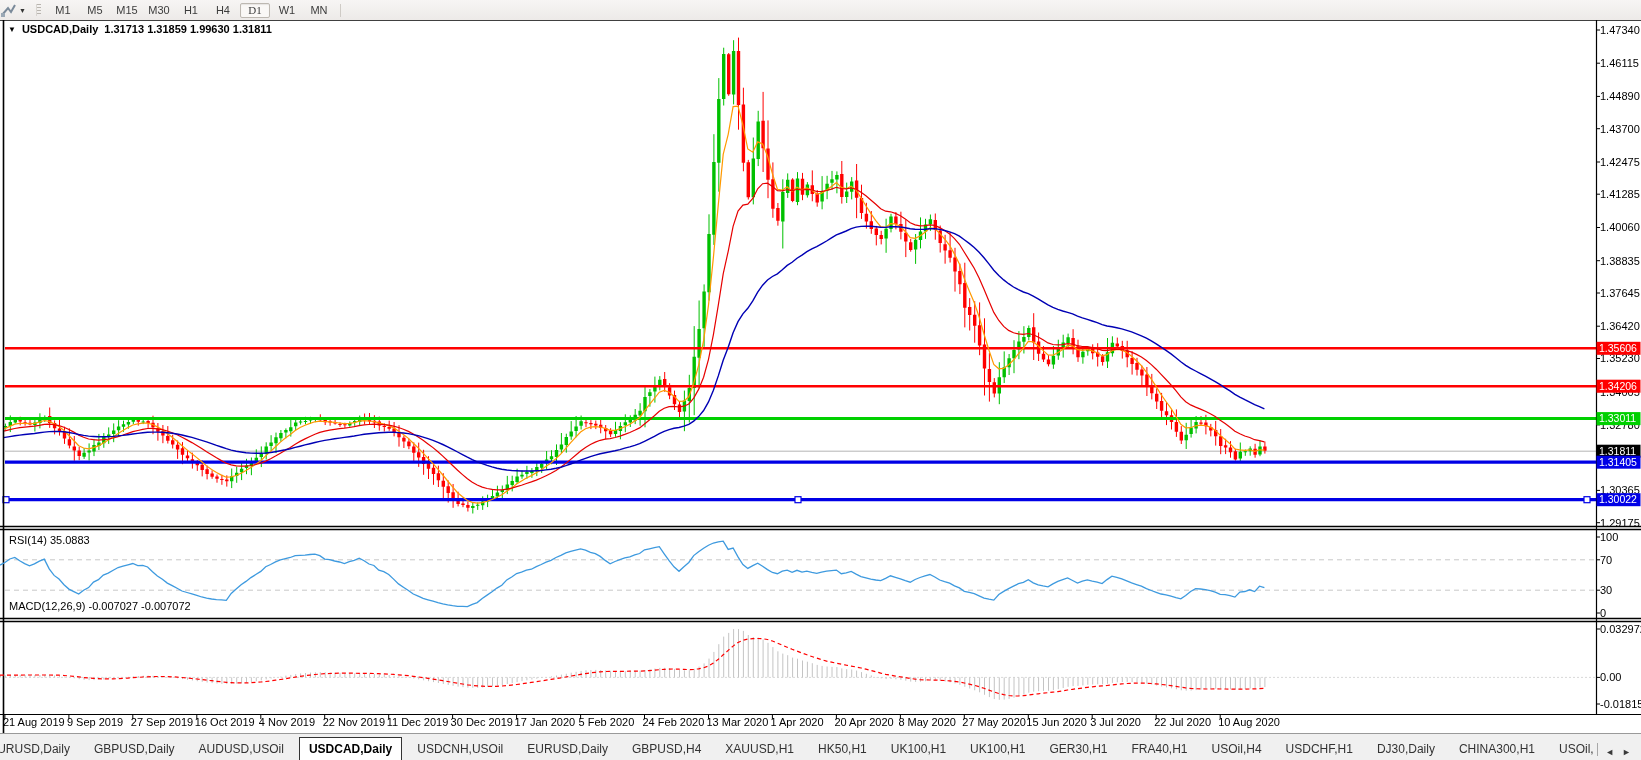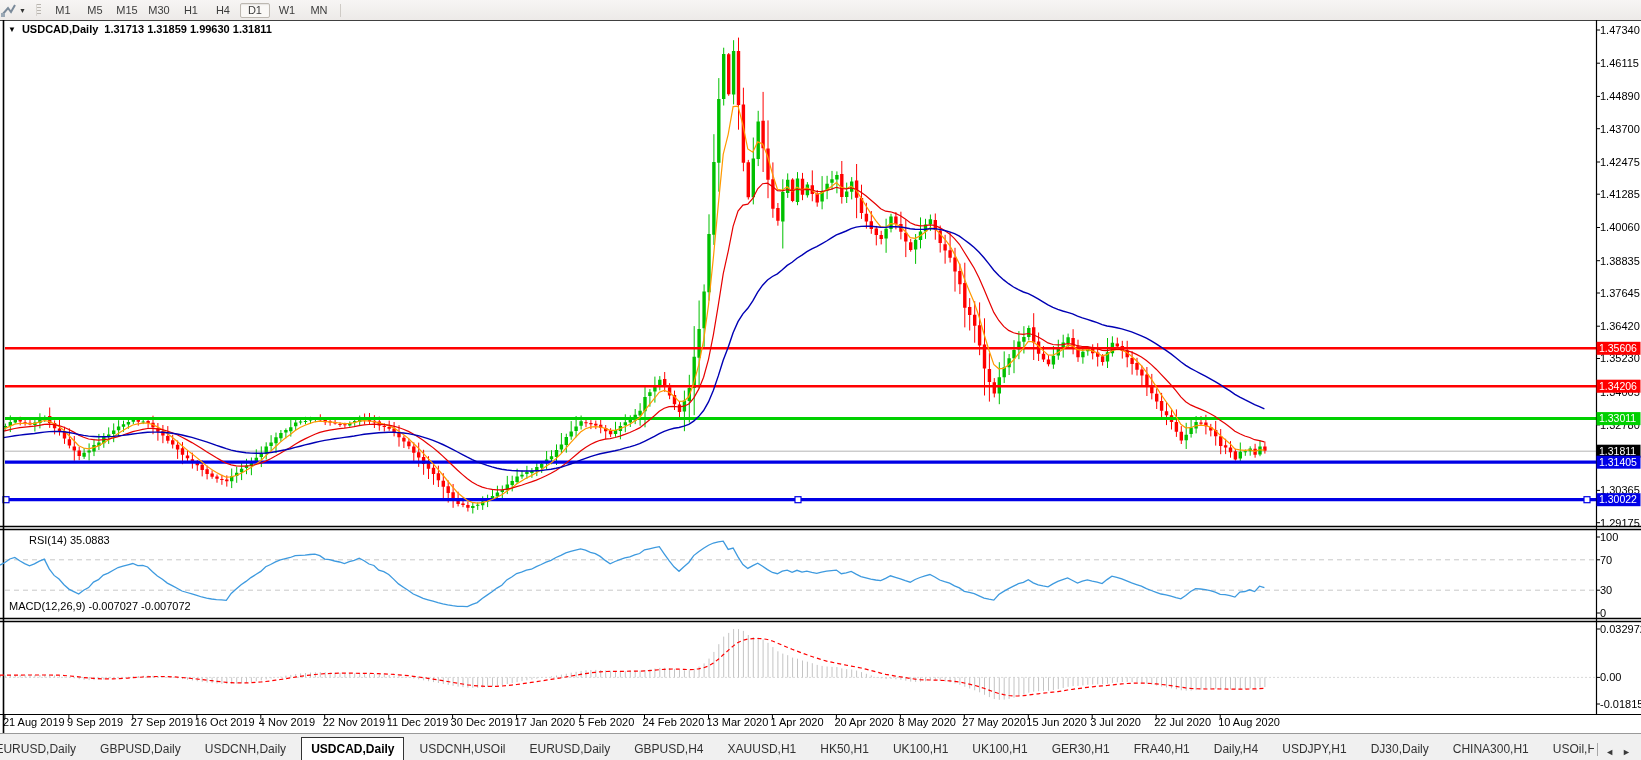--- a/index.html
+++ b/index.html
@@ -12,29 +12,29 @@
              background:linear-gradient(#f7f5f4,#edeae8); display:flex; align-items:center; }
   .tool-icon-group { display:flex; align-items:center; padding:0 4px 0 1px; height:100%; }
   .tool-icon-group svg { display:block; }
   .caret { font-size:7px; color:#333; margin-left:3px; }
   .grip { width:5px; height:12px; margin:0 6px 0 6px;
           background:repeating-linear-gradient(180deg,#b9b5af 0 1px,transparent 1px 3px);
           border-left:1px solid #d8d5d1; }
   .tf-btn { min-width:30px; height:15px; line-height:15px; text-align:center; font-size:11px;
             color:#3c3c3c; padding:0 3px; margin:0 1px; cursor:default; }
   .tf-btn.active { background:#faf8f6; border:1px solid #bdb8b1; border-radius:2px;
-                   line-height:13px; box-shadow:inset 0 1px 1px rgba(0,0,0,.08); }
+                   line-height:13px; box-shadow:inset 0 1px 1px rgba(0,0,0,.08);font-family:Liberation Serif, serif; }
   .tb-sep { width:1px; height:13px; background:#cfcbc6; margin:0 5px; }
 
   
   .chart-title { position:absolute; top:23px; left:8px; font-size:11px; font-weight:bold;
                  color:#000; display:flex; align-items:center; gap:6px; white-space:pre; }
   .chart-title .tri { font-size:8px; }
   .panel-label { position:absolute; font-size:11px; color:#000; }
-  #rsi-label  { top:534px; left:9px;margin-left:20px; }
+  #rsi-label  { top:534px; left:9px; }
   #macd-label { top:600px; left:9px; }
 
   svg#chart { position:absolute; top:0; left:0; }
 
   
   .tabbar { position:absolute; top:733px; left:0; width:100%; height:27px;
             background:#f0f0f0; border-top:1px solid #9a9a9a; display:flex; align-items:flex-end; }
   .tabs { display:flex; align-items:flex-end; height:24px; padding-left:4px; overflow:hidden;
           flex:1 1 auto; white-space:nowrap;justify-content:center; }
   .tab { height:21px; line-height:21px; font-size:12px; color:#333; padding:0 9px; cursor:default; }
@@ -245,21 +245,21 @@
 
   <div class="panel-label" id="rsi-label">RSI(14) 35.0883</div>
   <div class="panel-label" id="macd-label">MACD(12,26,9) -0.007027 -0.007072</div>
 
   <div class="tabbar">
     <div class="tabs" id="tabs">
         <div class="tab">EURUSD,Daily</div>
         <div class="tab-sep"></div>
         <div class="tab">GBPUSD,Daily</div>
         <div class="tab-sep"></div>
-        <div class="tab">USDCNH,Daily</div>
+        <div class="tab">AUDUSD,USOil</div>
         <div class="tab-sep"></div>
         <div class="tab active">USDCAD,Daily</div>
         <div class="tab-sep"></div>
         <div class="tab">USDCNH,USOil</div>
         <div class="tab-sep"></div>
         <div class="tab">EURUSD,Daily</div>
         <div class="tab-sep"></div>
         <div class="tab">GBPUSD,H4</div>
         <div class="tab-sep"></div>
         <div class="tab">XAUUSD,H1</div>
@@ -267,23 +267,23 @@
         <div class="tab">HK50,H1</div>
         <div class="tab-sep"></div>
         <div class="tab">UK100,H1</div>
         <div class="tab-sep"></div>
         <div class="tab">UK100,H1</div>
         <div class="tab-sep"></div>
         <div class="tab">GER30,H1</div>
         <div class="tab-sep"></div>
         <div class="tab">FRA40,H1</div>
         <div class="tab-sep"></div>
-        <div class="tab">Daily,H4</div>
-        <div class="tab-sep"></div>
-        <div class="tab">USDJPY,H1</div>
+        <div class="tab">USOil,H4</div>
+        <div class="tab-sep"></div>
+        <div class="tab">USDCHF,H1</div>
         <div class="tab-sep"></div>
         <div class="tab">DJ30,Daily</div>
         <div class="tab-sep"></div>
         <div class="tab">CHINA300,H1</div>
         <div class="tab-sep"></div>
         <div class="tab">USOil,H1</div>
       </div>
     <div class="tab-sep"></div>
     <div class="tab-arrows">
       <span>◄</span>

